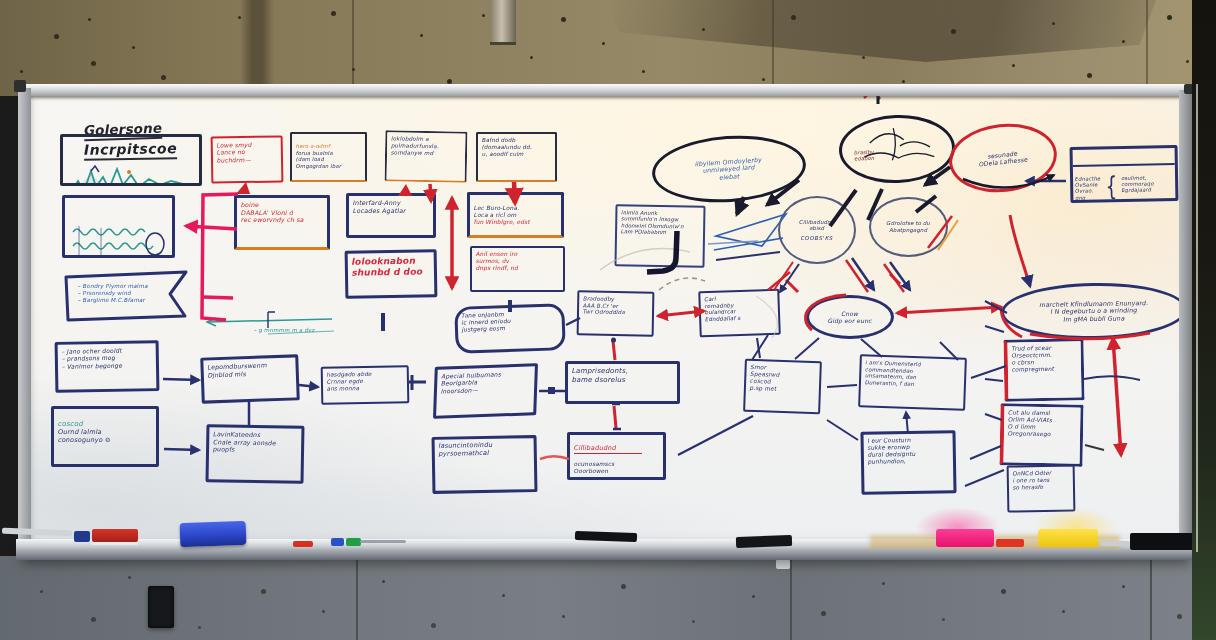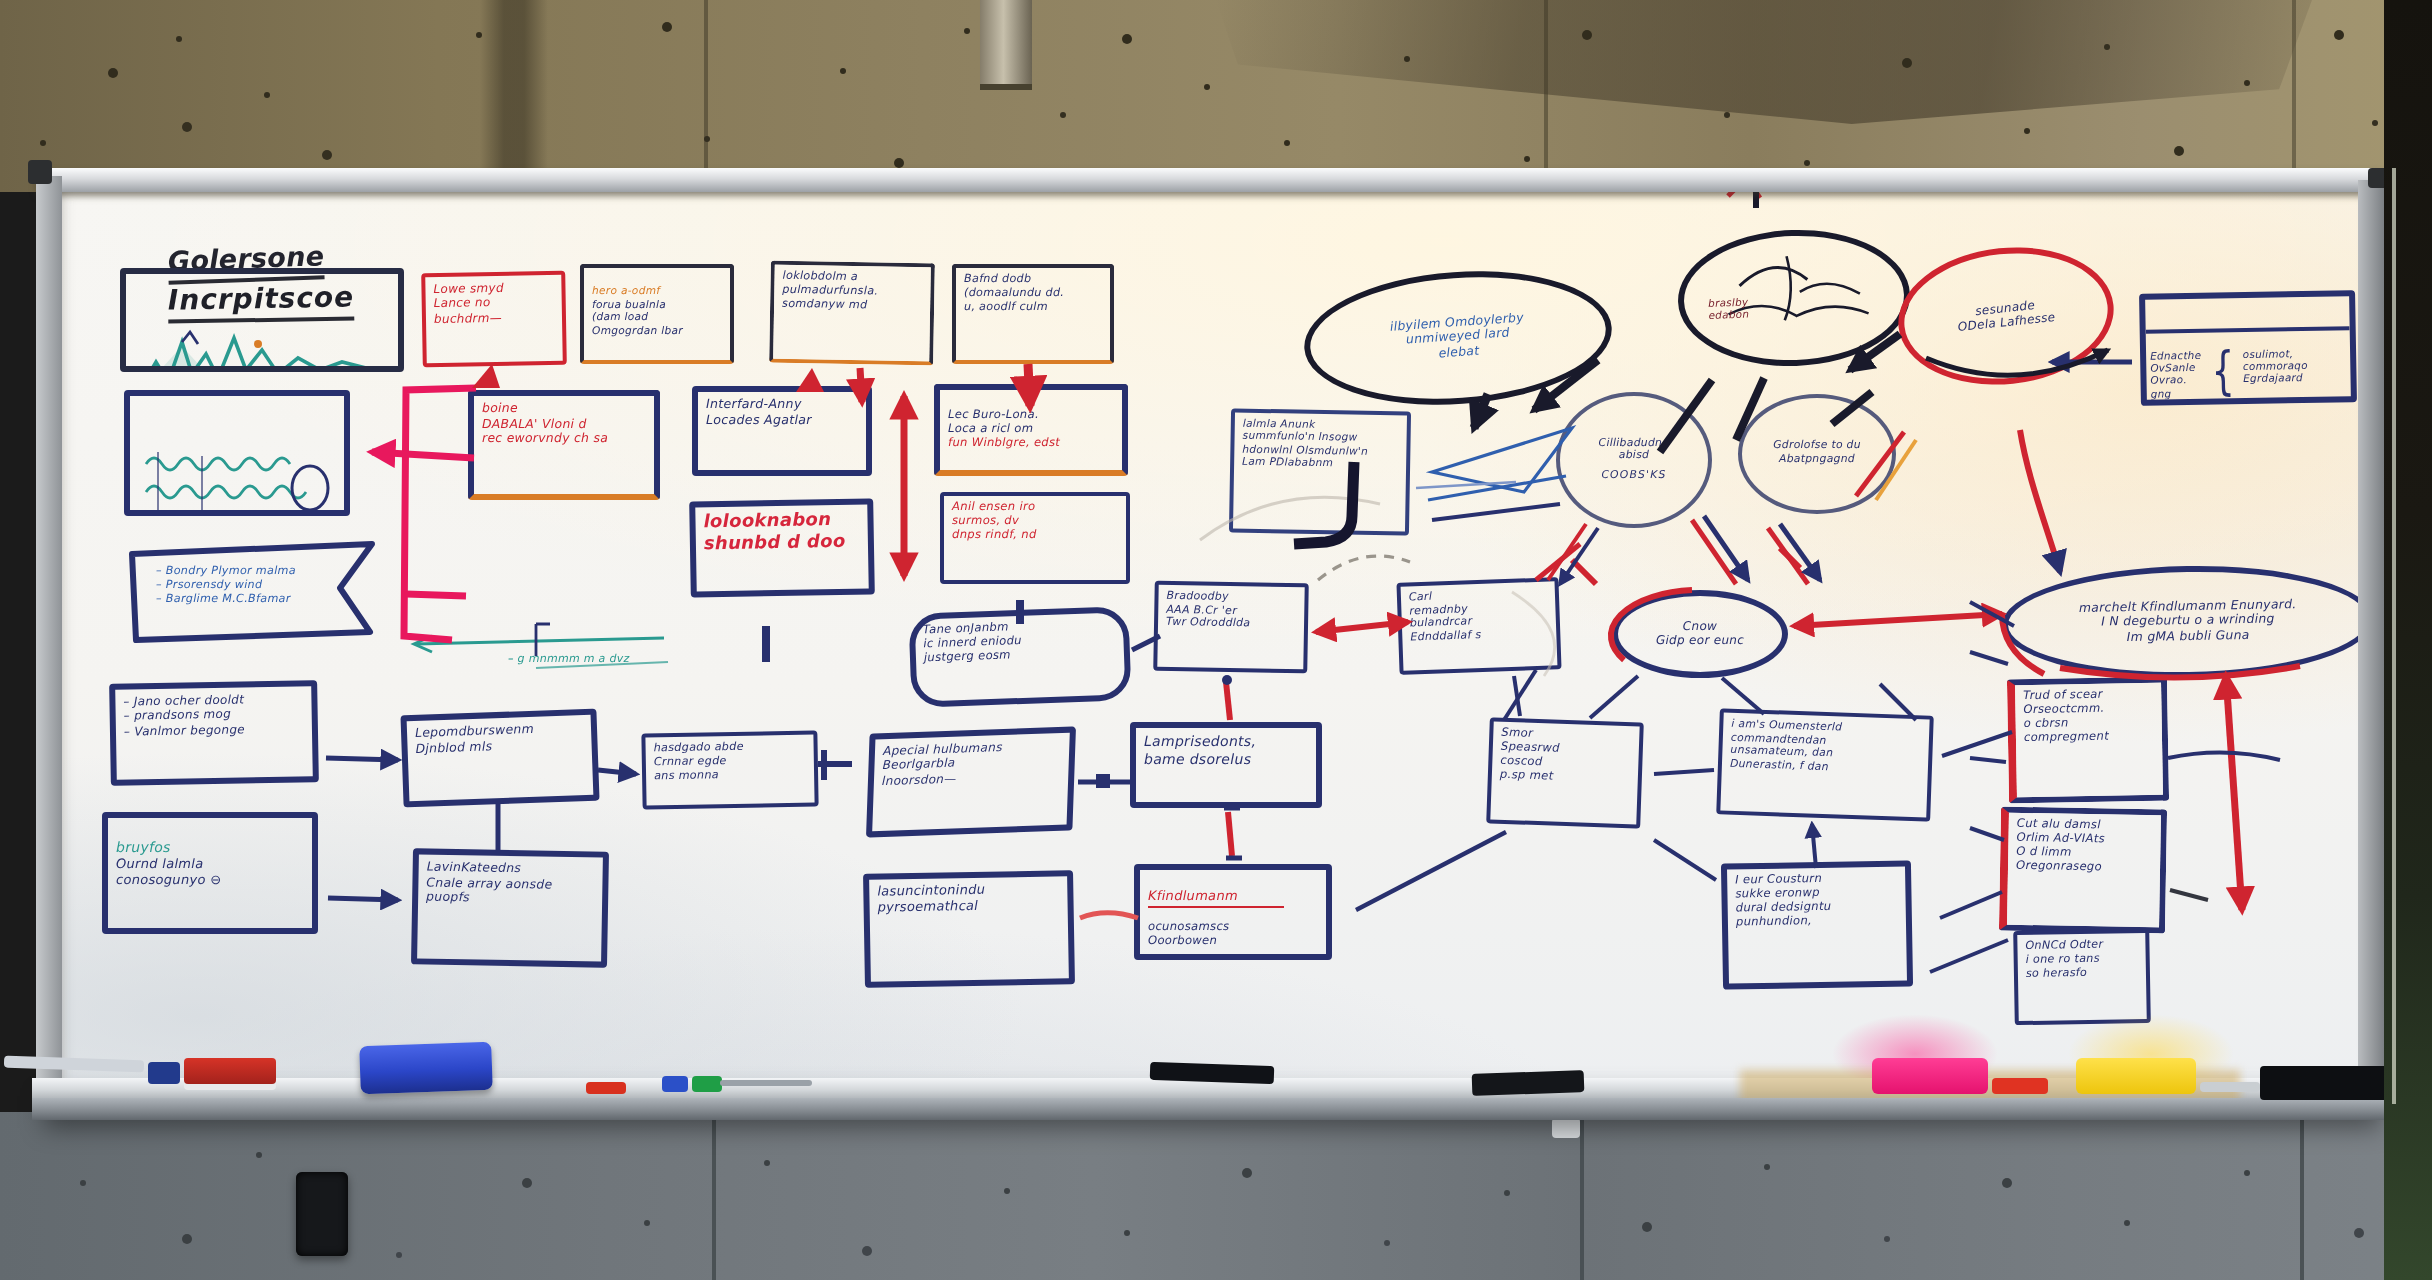--- a/index.html
+++ b/index.html
@@ -133,21 +133,21 @@
 
   <div class="note c-blue" style="left:74px;top:280px;width:96px;font-size:5.6px">– Bondry Plymor malma
 – Prsorensdy wind
 – Barglime M.C.Bfamar</div>
   <div class="note c-teal" style="left:250px;top:324px;font-size:5.5px">– g mnmmm m a dvz</div>
 
   <div class="note bx" style="left:55px;top:341px;width:104px;height:51px;font-size:6px;transform:rotate(-1deg)">– Jano ocher dooldt
 – prandsons mog
 – Vanlmor begonge</div>
   <div class="note bx" style="left:51px;top:406px;width:108px;height:61px;font-size:6.5px">
-    <span class="c-teal" style="font-size:7px">bruyfos</span>
+    <span class="c-teal" style="font-size:7px">coscod</span>
     <span style="display:block">Ournd lalmla
 conosogunyo ⊖</span>
   </div>
   <div class="note bx" style="left:201px;top:356px;width:98px;height:46px;font-size:6.2px;transform:rotate(-2deg)">Lepomdburswenm
 Djnblod mls</div>
   <div class="note bx" style="left:321px;top:366px;width:88px;height:38px;border-width:2.5px;font-size:5.6px;transform:rotate(-1deg)">hasdgado abde
 Crnnar egde
 ans monna</div>
   <div class="note bx" style="left:206px;top:425px;width:98px;height:58px;font-size:6.2px;transform:rotate(1deg)">LavinKateedns
 Cnale array aonsde
@@ -202,24 +202,24 @@
 coscod
 p.sp met</div>
   <div class="note bx" style="left:859px;top:356px;width:107px;height:53px;border-width:2.5px;font-size:5.4px;transform:rotate(2deg)">i am's Oumensterld
 commandtendan
 unsamateum, dan
 Dunerastin, f dan</div>
   <div class="note bx" style="left:861px;top:431px;width:95px;height:63px;font-size:5.8px;transform:rotate(-1deg)">I eur Cousturn
 sukke eronwp
 dural dedsigntu
 punhundion,</div>
-  <div class="note bx" style="left:565px;top:361px;width:96px;height:43px;font-size:7px">Lamprisedonts,
+  <div class="note bx" style="left:565px;top:361px;width:115px;height:43px;font-size:7px">Lamprisedonts,
 bame dsorelus</div>
   <div class="note bx" style="left:567px;top:432px;width:99px;height:48px;font-size:5.8px">
-    <span class="c-red crem-line" style="display:block;font-size:6.5px">Kfindlumanm</span>
+    <span class="c-red crem-line" style="display:block;font-size:6.5px">Cillibadudnd</span>
     <span style="display:block">ocunosamscs
 Ooorbowen</span>
   </div>
   <div class="note bx" style="left:432px;top:436px;width:105px;height:57px;font-size:6.5px;transform:rotate(-1deg)">lasuncintonindu
 pyrsoemathcal</div>
   <div class="note bx" style="left:434px;top:365px;width:103px;height:52px;font-size:6px;transform:skewX(-4deg) rotate(-2deg)">Apecial hulbumans
 Beorlgarbla
 lnoorsdon—</div>
 
   <div class="note ell c-blue" style="left:652px;top:136px;width:154px;height:66px;border:3.5px solid #191a2b;font-size:6.2px;transform:rotate(-4deg)">ilbyilem Omdoylerby

